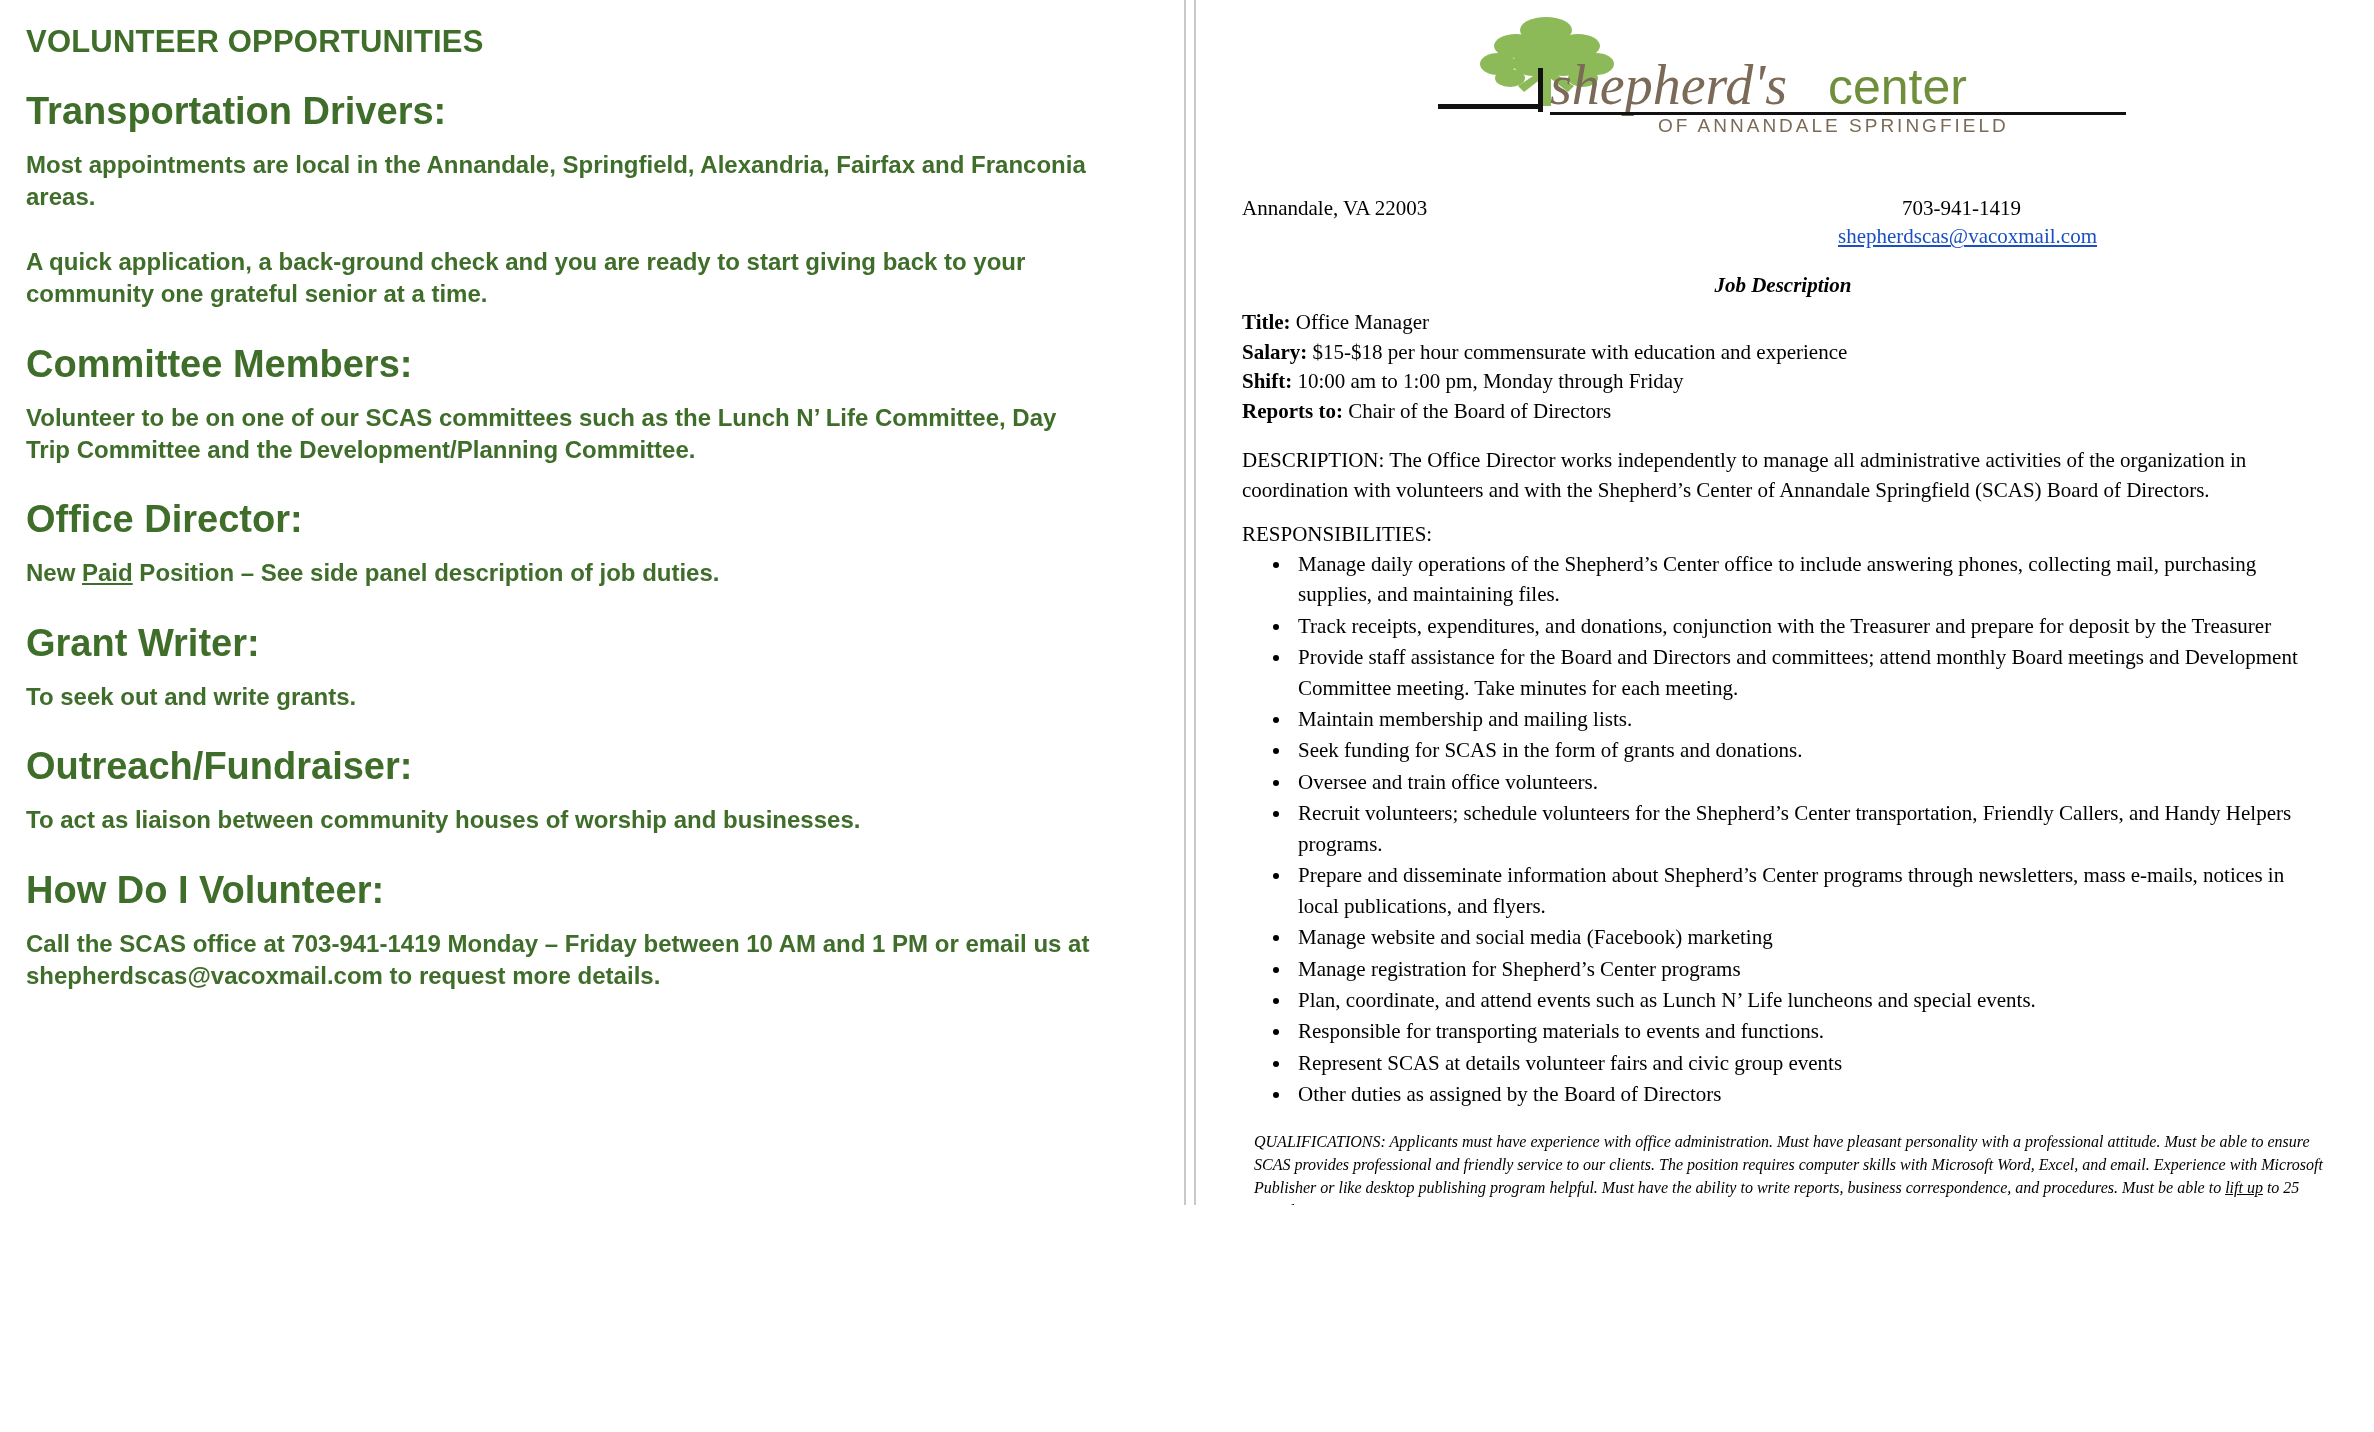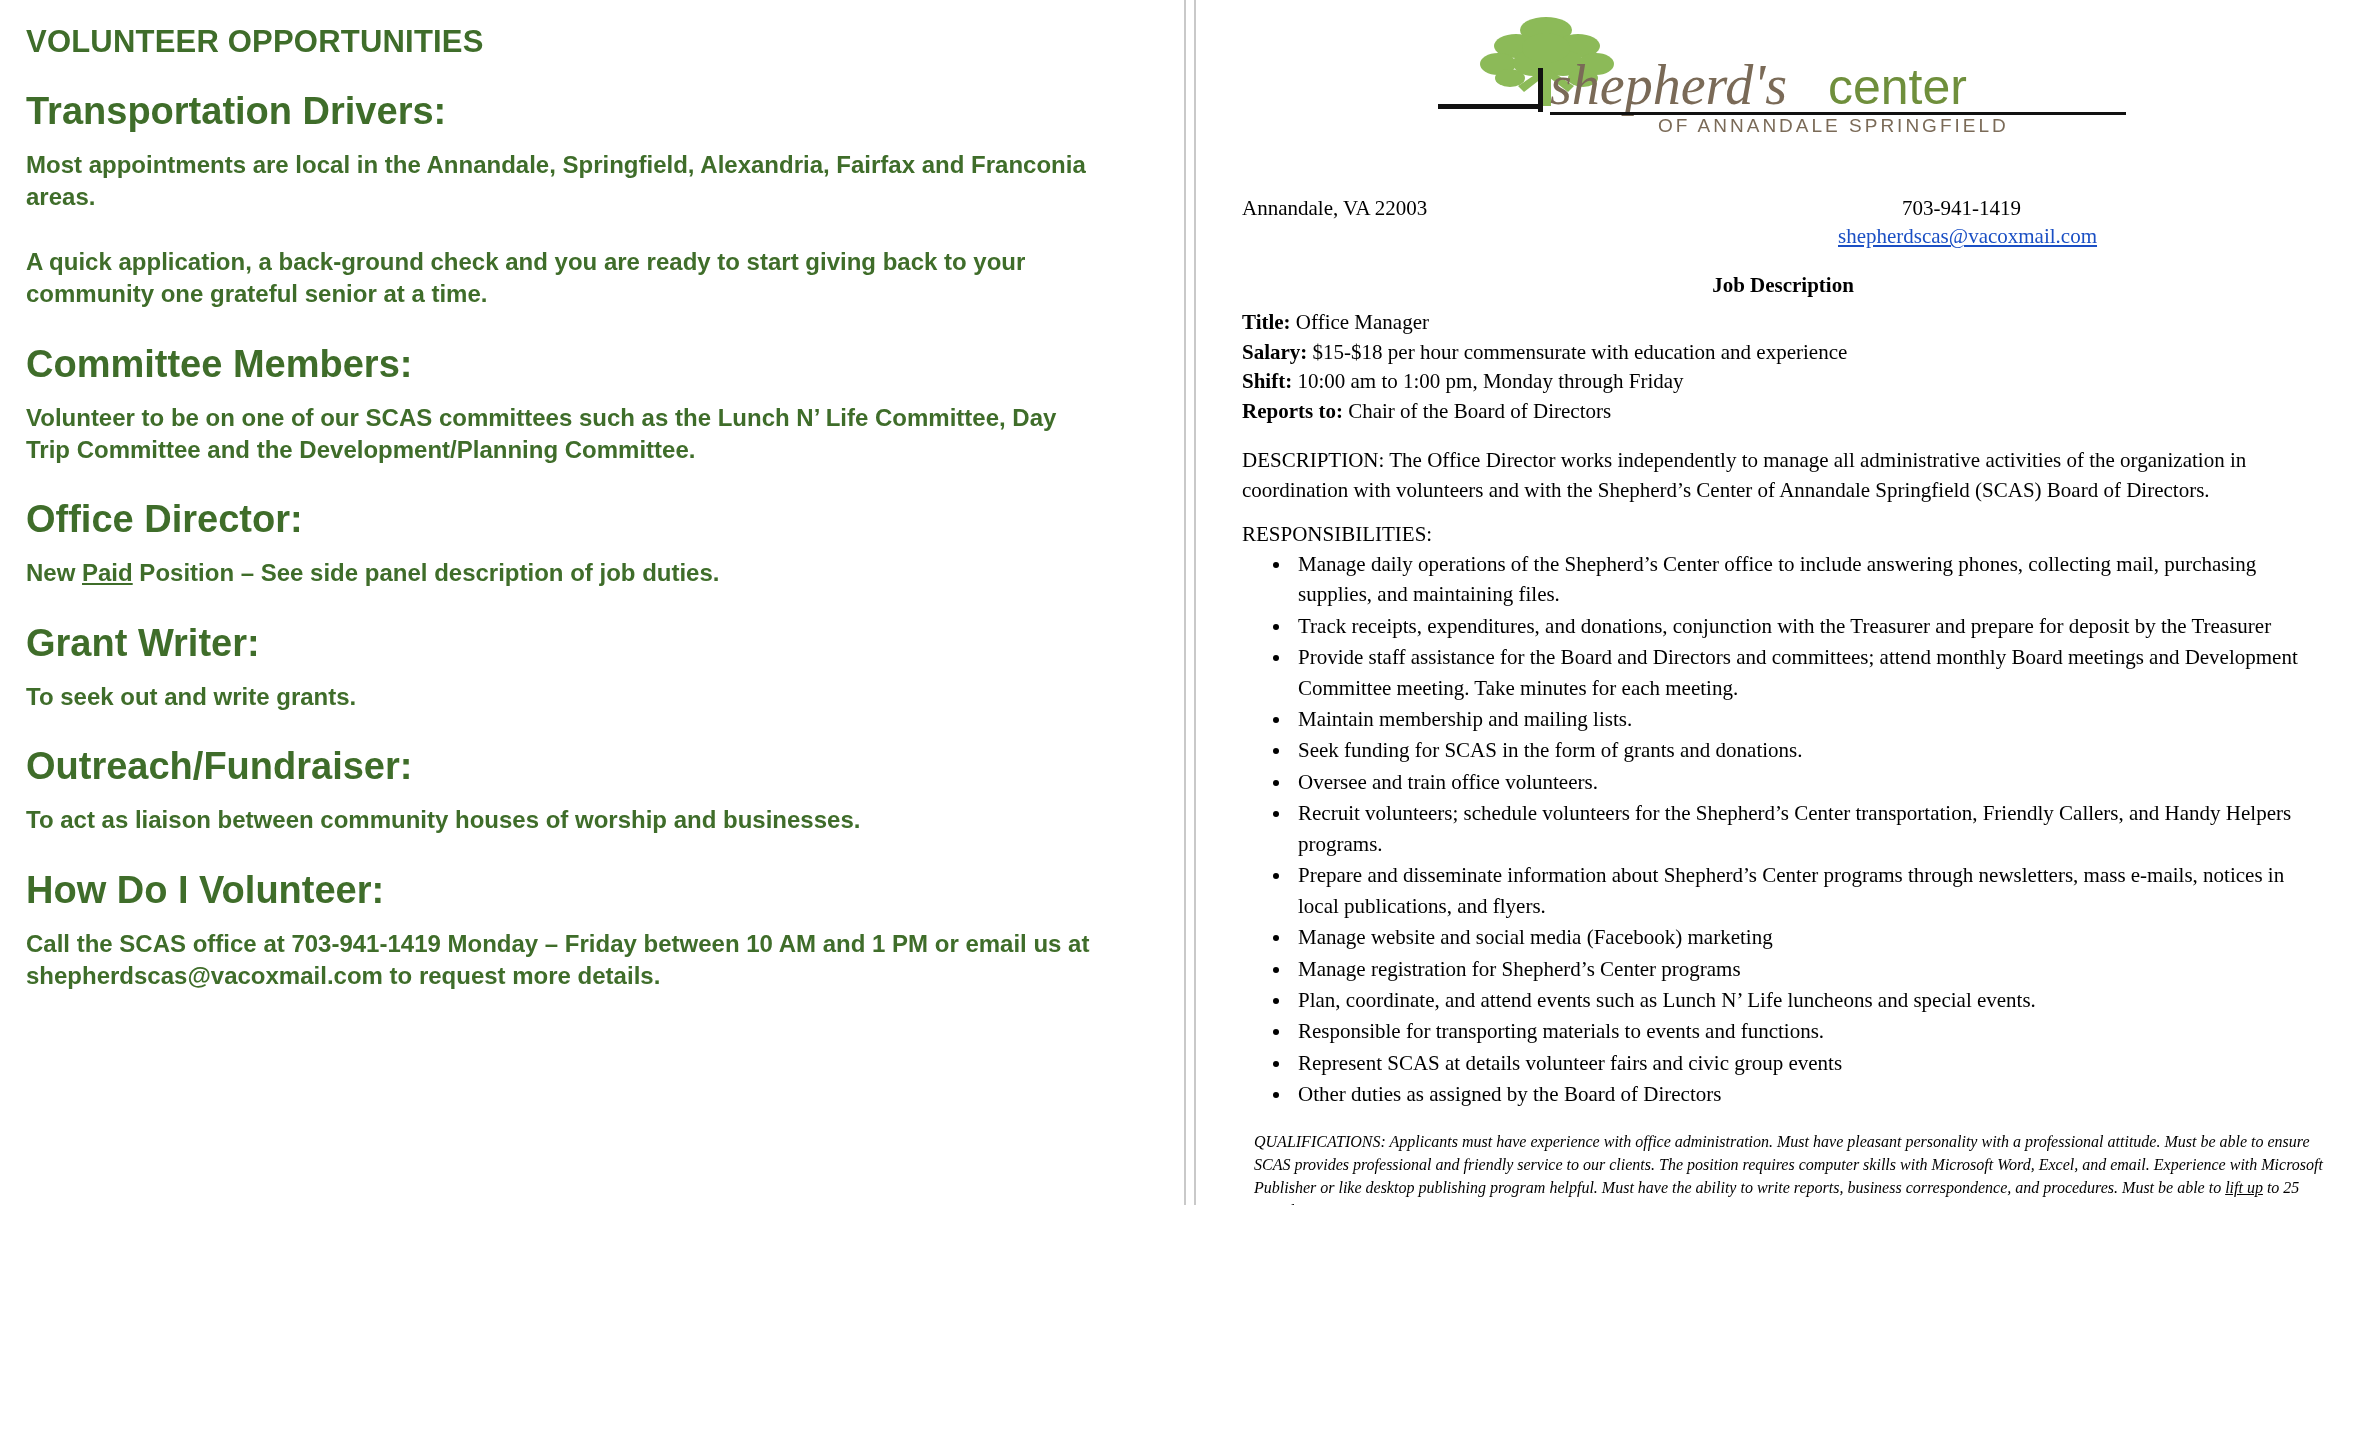--- a/index.html
+++ b/index.html
@@ -103,20 +103,21 @@
     text-decoration: underline;
     display: inline-block;
     margin-left: 36px;
   }
 
   .job-desc-title {
     text-align: center;
     font-weight: bold;
     font-size: 21px;
     margin: 22px 0 10px 0;
+    font-style: italic;
   }
   .field-line {
     font-size: 21px;
     line-height: 1.42;
   }
   .field-line b { font-weight: bold; }
 
   .para {
     font-size: 21px;
     line-height: 1.45;

